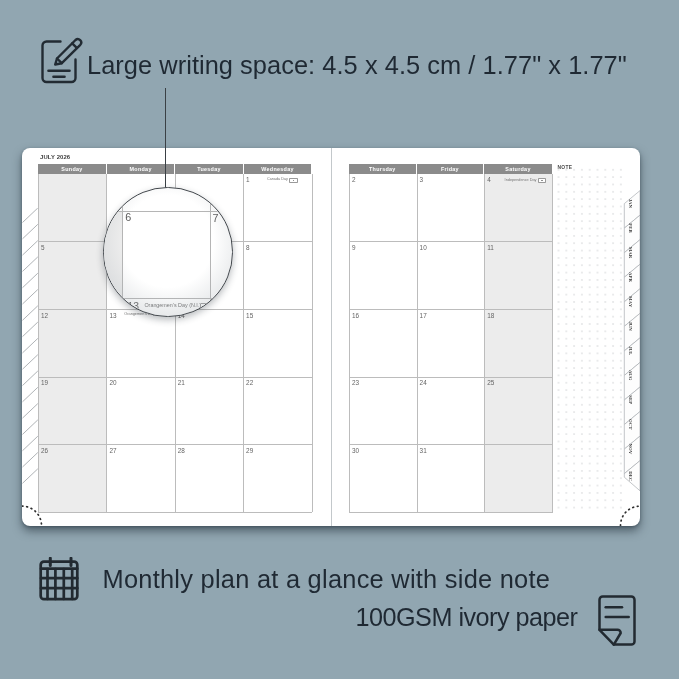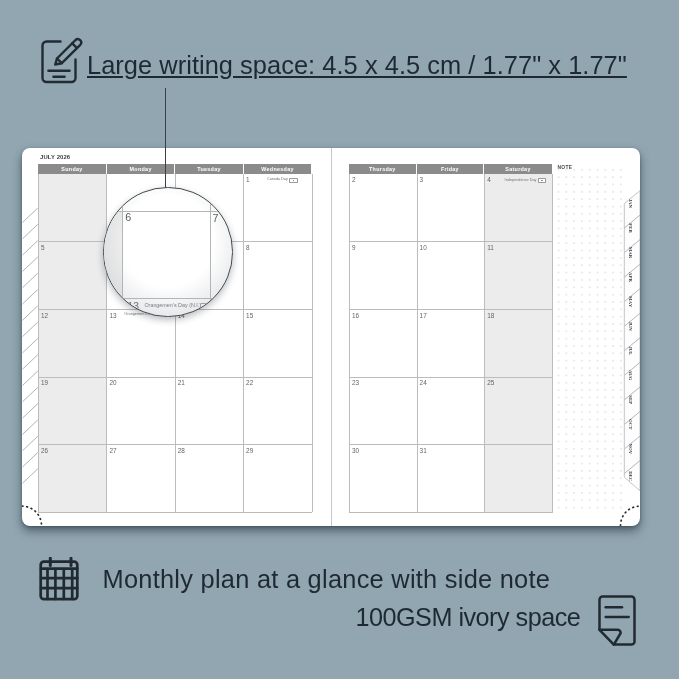--- a/index.html
+++ b/index.html
@@ -17,21 +17,21 @@
     <g>
       <path d="M16.2,27.5 L18,21.5 L36.5,3.0 a3.4,3.4 0 0 1 4.8,4.8 L22.8,26.2 Z"></path>
       <path d="M33.2,6.3 l4.6,4.6"></path>
       <path d="M18,21.5 l4.8,4.7"></path>
     </g>
     <path d="M9.5,33.8 h21" stroke-width="2.6"></path>
     <path d="M14.5,39.8 h11" stroke-width="2.6"></path>
   </g>
 </svg>
 
-<div class="abs ink" style="left:87px;top:52.9px;font-size:25.4px;line-height:1;letter-spacing:0.05px;white-space:nowrap;text-decoration:underline;">Large writing space: 4.5 x 4.5 cm / 1.77" x 1.77"</div>
+<div class="abs ink" style="left:87px;top:52.9px;font-size:25.4px;line-height:1;letter-spacing:0.05px;white-space:nowrap;">Large writing space: 4.5 x 4.5 cm / 1.77" x 1.77"</div>
 
 <div class="abs" id="page" style="left:21.5px;top:148px;width:618.5px;height:378.3px;background:#ffffff;border-radius:8px;box-shadow:0 5px 10px rgba(18,30,40,.50),0 1px 3px rgba(18,30,40,.30);overflow:hidden;">
 
   <div class="abs" style="left:18.5px;top:6.2px;font-size:5.9px;font-weight:bold;color:#3b3b3b;letter-spacing:.12px;">JULY 2026</div>
 
   <div class="abs" style="left:16.5px;top:25.6px;width:68.9px;height:338.4px;background:#ececec;"></div>
 
   <div class="abs" style="left:462.7px;top:25.6px;width:67.6px;height:338.4px;background:#ececec;"></div>
 
   <div class="abs hdr" style="left:16.5px;width:68px;">Sunday</div>
@@ -193,21 +193,21 @@
   <g fill="none" stroke="#222a31" stroke-width="2.7" stroke-linecap="round">
     <rect x="1.7" y="4.6" width="36.6" height="37.6" rx="3.2" stroke-linejoin="round"></rect>
     <path d="M11.3,1.2 V8.4 M32,1.2 V8.4" stroke-width="3"></path>
     <path d="M2,11.7 H38.3 M2,21.2 H38.3 M2,31.2 H38.3"></path>
     <path d="M8.5,12 V42 M16.4,12 V42 M24.8,12 V42 M33.2,12 V42"></path>
   </g>
 </svg>
 
 <div class="abs ink" style="left:102.5px;top:566.9px;font-size:25.4px;line-height:1;letter-spacing:0.26px;white-space:nowrap;">Monthly plan at a glance with side note</div>
 
-<div class="abs ink" style="left:355.5px;top:605px;font-size:25.2px;line-height:1;letter-spacing:-0.5px;white-space:nowrap;">100GSM ivory space</div>
+<div class="abs ink" style="left:355.5px;top:605px;font-size:25.2px;line-height:1;letter-spacing:-0.5px;white-space:nowrap;">100GSM ivory paper</div>
 
 <svg class="abs" style="left:596px;top:595px" width="42" height="53" viewBox="0 0 42 53">
   <g fill="none" stroke="#222a31" stroke-width="2.5" stroke-linecap="round" stroke-linejoin="round">
     <path d="M6.7,1.5 H35.3 a3.2,3.2 0 0 1 3.2,3.2 V46.4 a3.2,3.2 0 0 1 -3.2,3.2 H17.8 L3.5,34.8 V4.7 a3.2,3.2 0 0 1 3.2,-3.2 Z"></path>
     <path d="M3.5,34.8 H21.5 a3.2,3.2 0 0 1 3.2,3.2 L17.8,49.6"></path>
     <path d="M9.7,12.3 h16.3"></path>
     <path d="M9.7,22 h23"></path>
   </g>
 </svg>
 

